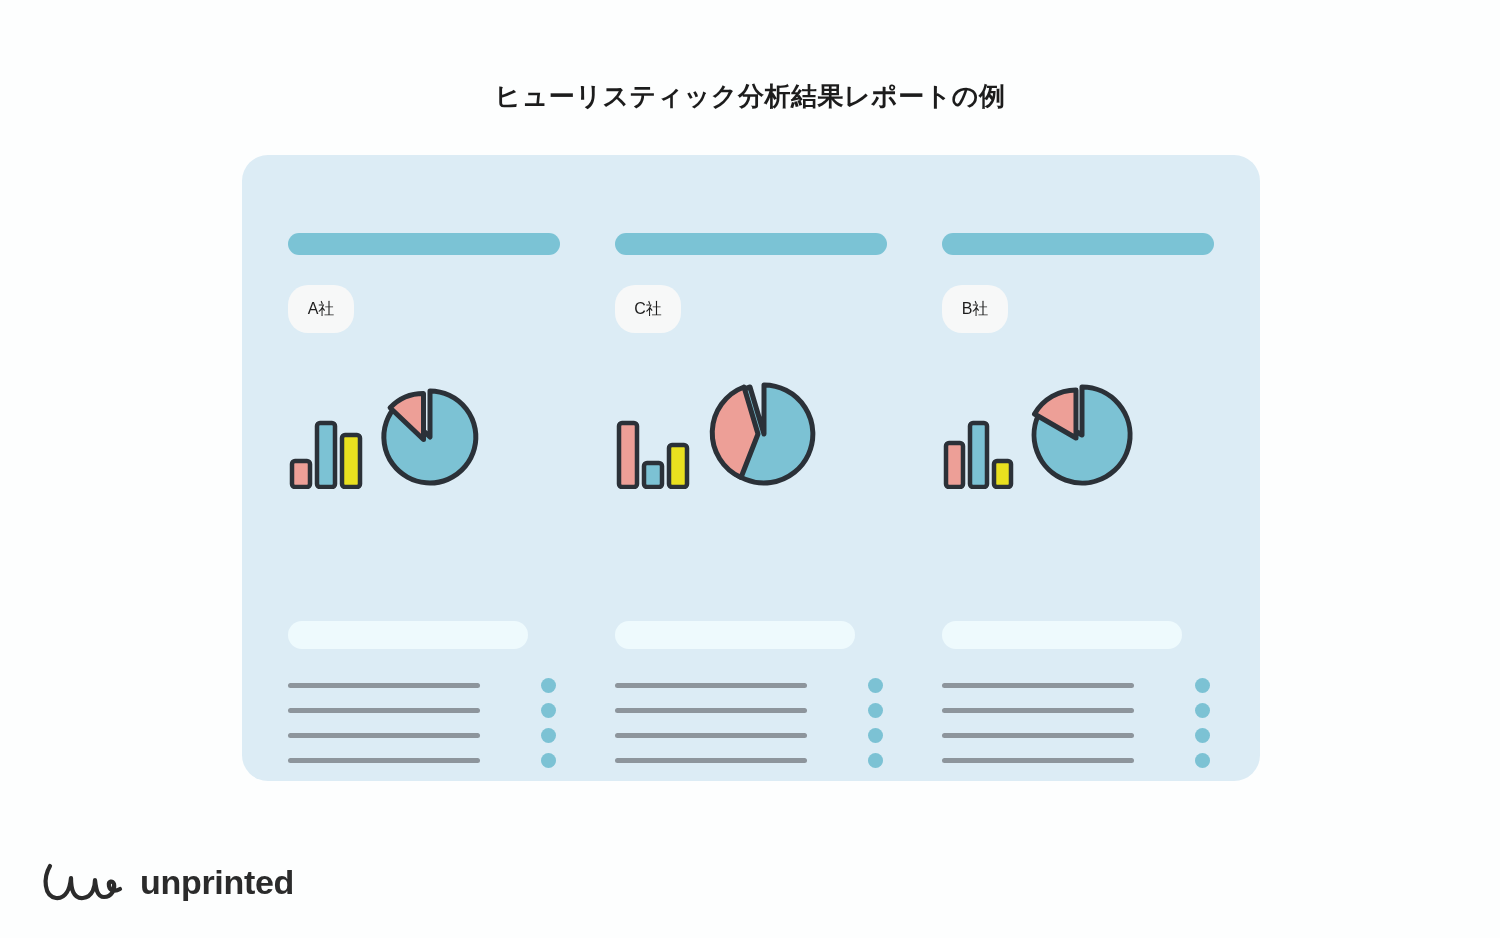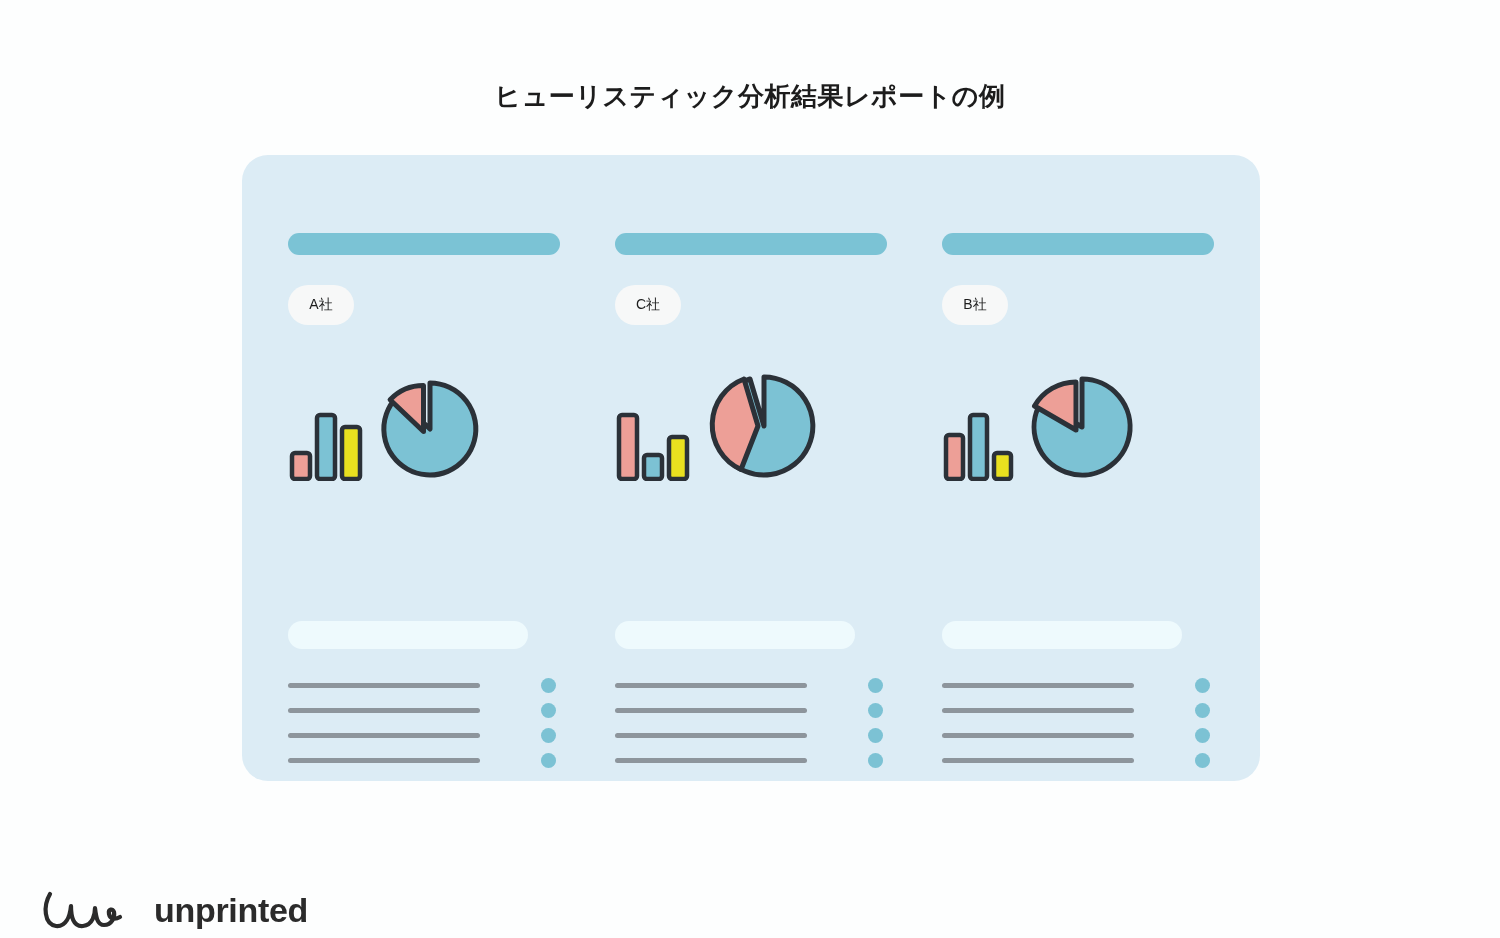--- a/index.html
+++ b/index.html
@@ -66,25 +66,25 @@
     border-radius: 11px;
   }
 
   
   .company-pill {
     margin-top: 30px;
     display: inline-flex;
     align-items: center;
     justify-content: center;
     min-width: 66px;
-    height: 40px;
+    height: 48px;
     padding: 0 16px;
     background: #f7f8f8;
     border-radius: 20px;
-    font-size: 14px;
+    font-size: 16px;
     color: #1d1d1d;
     box-sizing: border-box;
   }
 
   
   .charts-row {
     margin-top: 36px;
     height: 120px;
     display: flex;
     align-items: flex-end;
@@ -133,22 +133,21 @@
     margin-right: 4px;
   }
 
   
   .footer-logo {
     position: absolute;
     left: 40px;
     top: 856px;
     display: flex;
     align-items: center;
-    gap: 28px;
-    margin-top: 28px;
+    gap: 14px;
   }
   .logo-mark { display: block; }
   .logo-word {
     font-size: 34px;
     font-weight: 600;
     color: #2b2b2b;
     letter-spacing: -0.3px;
   }
 </style>
 </head>

